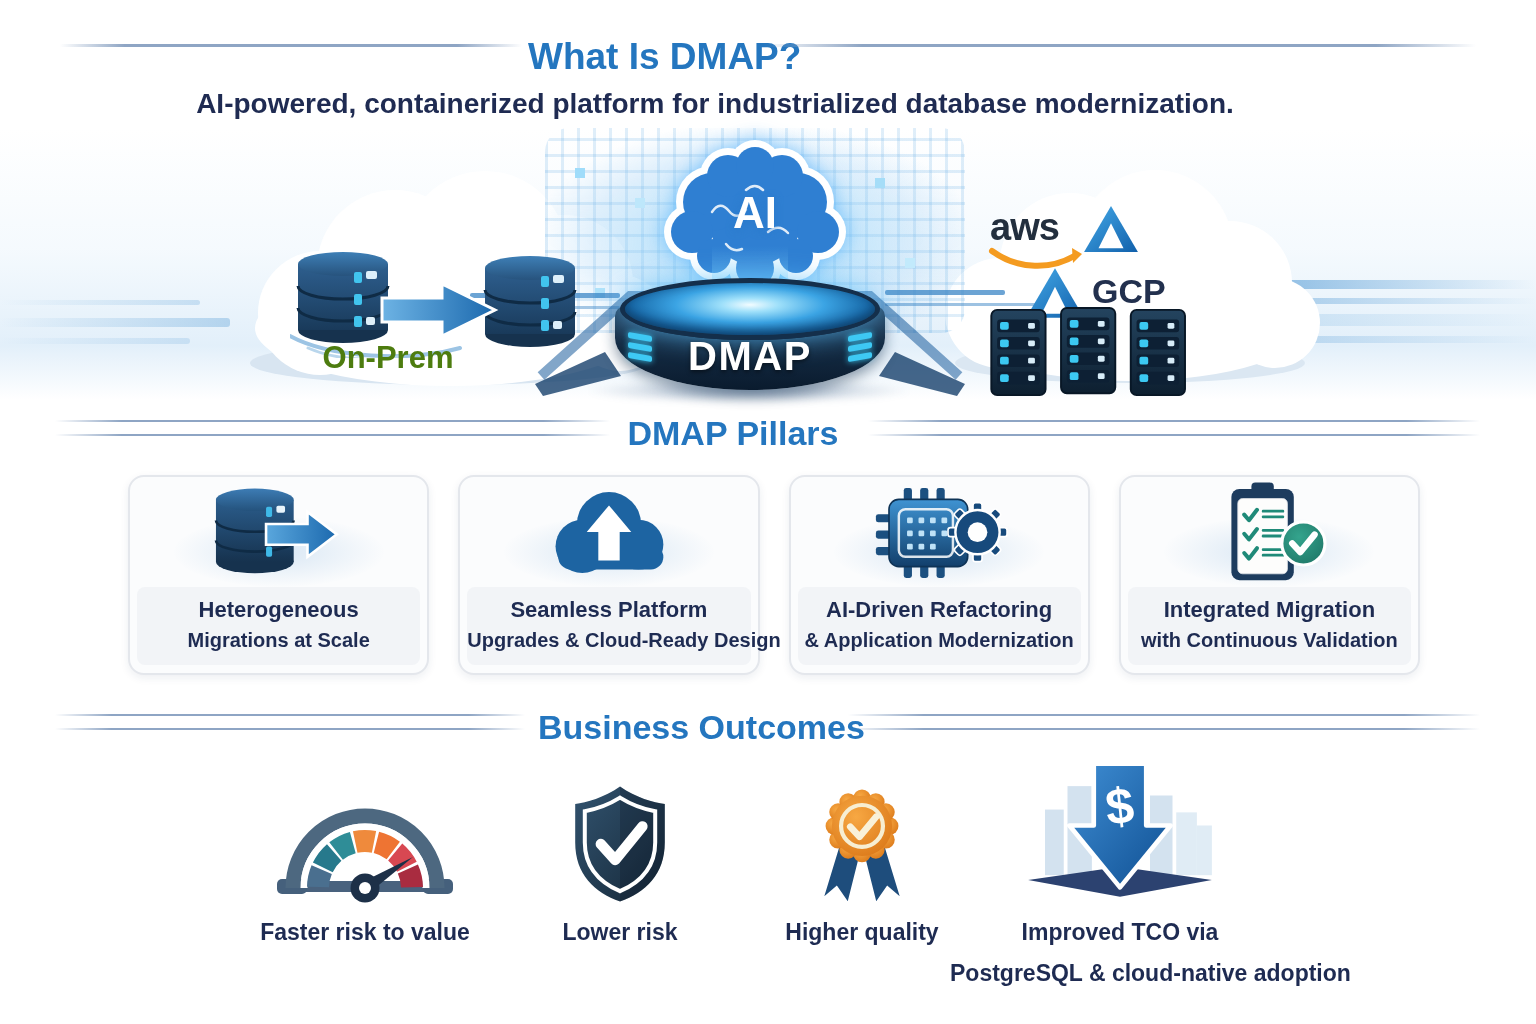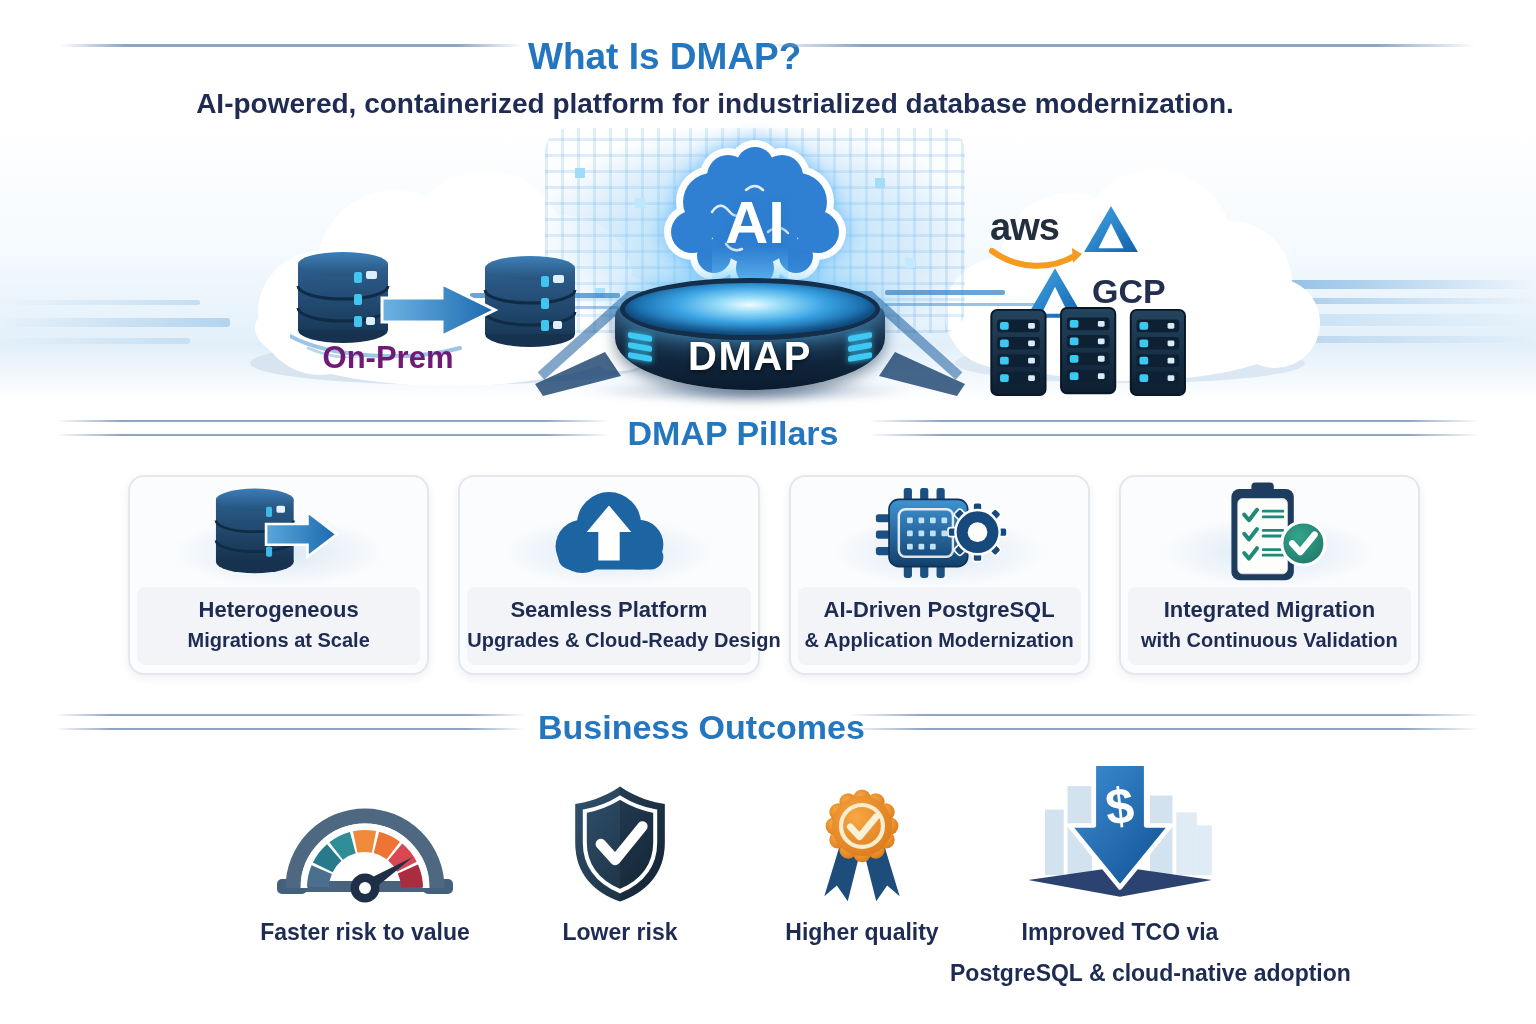--- a/index.html
+++ b/index.html
@@ -40,25 +40,25 @@
   .circuit-bg { left:545px; top:0; width:420px; height:205px; border-radius:24px;
     background:
       radial-gradient(ellipse at 50% 55%, rgba(125,205,250,.65), rgba(140,200,245,.25) 55%, rgba(160,210,245,0) 75%),
       repeating-linear-gradient(90deg, rgba(60,150,220,.16) 0 3px, transparent 3px 16px),
       repeating-linear-gradient(0deg, rgba(60,150,220,.16) 0 3px, transparent 3px 16px); }
   .circuit-squares { left:575px; top:40px; width:10px; height:10px; background:#9fdcfa;
     box-shadow:60px 30px 0 #bde7fb, 300px 10px 0 #a5ddf8, 330px 90px 0 #c2eafc, 20px 120px 0 #b0e2fa, 280px 140px 0 #9fd8f7; }
   .hex-frame { left:535px; top:128px; width:430px; height:140px; }
   .db-group { left:290px; top:120px; width:300px; height:110px; }
   .onprem-label { left:268px; top:212px; width:240px; text-align:center;
-    font-size:31px; font-weight:800; color:#701a75; }
+    font-size:31px; font-weight:800; color:#4d7c0f; }
   .brain-wrap { left:650px; top:12px; width:210px; height:155px; }
   .brain-wrap svg { position:absolute; inset:0; filter:drop-shadow(0 0 10px rgba(90,180,250,.8)); }
   .ai-label { position:absolute; left:0; right:0; top:48px; text-align:center;
-    font-size:60px; font-weight:800; color:#ffffff; text-shadow:0 2px 8px rgba(40,120,200,.75); }
+    font-size:44px; font-weight:800; color:#ffffff; text-shadow:0 2px 8px rgba(40,120,200,.75); }
   .beam { left:712px; top:118px; width:76px; height:46px;
     background:linear-gradient(180deg, rgba(140,220,255,0), rgba(140,220,255,.5)); }
   .pedestal-group { left:608px; top:150px; width:284px; height:122px; }
   .pedestal-group > * { position:absolute; }
   .ped-shadow { left:-24px; top:100px; width:330px; height:26px; filter:blur(3px);
     background:radial-gradient(ellipse, rgba(25,70,120,.4), rgba(25,70,120,0) 70%); }
   .ped-body { left:7px; top:28px; width:270px; height:84px;
     background:linear-gradient(180deg,#2b4a68 0%, #152c44 45%, #0a1b2e 100%);
     border-radius:10px 10px 135px 135px / 10px 10px 52px 52px;
     box-shadow:0 6px 14px rgba(10,40,70,.45); }
@@ -436,21 +436,21 @@
             <rect x="126.5" y="24" width="11" height="20" rx="3" transform="rotate(180 132 60)"></rect>
             <rect x="126.5" y="24" width="11" height="20" rx="3" transform="rotate(225 132 60)"></rect>
             <rect x="126.5" y="24" width="11" height="20" rx="3" transform="rotate(270 132 60)"></rect>
             <rect x="126.5" y="24" width="11" height="20" rx="3" transform="rotate(315 132 60)"></rect>
           </g>
           <circle cx="132" cy="60" r="27" fill="#174a7c" stroke="#ffffff" stroke-width="3"></circle>
           <circle cx="132" cy="60" r="12" fill="#ffffff"></circle>
         </svg>
       </div>
       <div class="card-label">
-        <div class="card-line1">AI-Driven PostgreSQL</div>
+        <div class="card-line1">AI-Driven Refactoring</div>
         <div class="card-line2">&amp; Application Modernization</div>
       </div>
     </div>
 
     <div class="pillar-card">
       <div class="card-icon">
         <div class="icon-halo"></div>
         <svg width="150" height="104" viewBox="0 0 170 130">
           <defs>
               <radialGradient id="p4g" cx=".4" cy=".35" r=".8">

